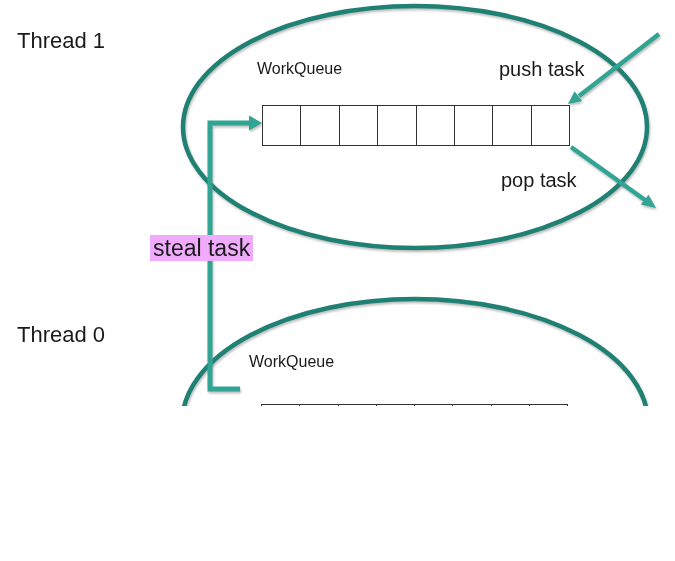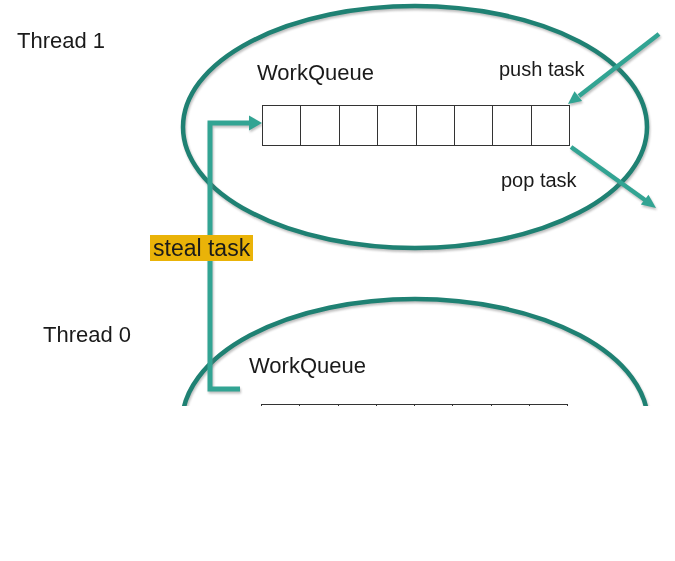--- a/index.html
+++ b/index.html
@@ -15,26 +15,26 @@
   }
   .svg-layer {
     position: absolute;
     left: 0; top: 0;
     width: 675px; height: 561px;
     pointer-events: none;
   }
   .shadowed { filter: drop-shadow(1.5px 2px 1px rgba(110,110,110,0.45)); }
   .label { position: absolute; white-space: nowrap; line-height: 1.15; }
   .thread-label   { font-size: 22px; }
-  .wq-label       { font-size: 22px; }
+  .wq-label       { font-size: 16px; }
   .arrow-label    { font-size: 20px; }
-  .steal-label    { font-size: 23px; background: #eab308; padding: 0 3px; }
+  .steal-label    { font-size: 23px; background: #f0abfc; padding: 0 3px; }
 
   .lbl-thread1  { left: 17px;  top: 28px; }
-  .lbl-thread0  { left: 17px;  top: 322px; margin-left: 26px; }
+  .lbl-thread0  { left: 17px;  top: 322px; }
   .lbl-wq-top   { left: 257px; top: 60px; }
   .lbl-wq-bot   { left: 249px; top: 353px; }
   .lbl-push     { left: 499px; top: 58px; }
   .lbl-pop      { left: 501px; top: 169px; }
   .lbl-steal    { left: 150px; top: 235px; }
 
   .queue {
     position: absolute;
     display: flex;
     border: 1px solid #333333;

